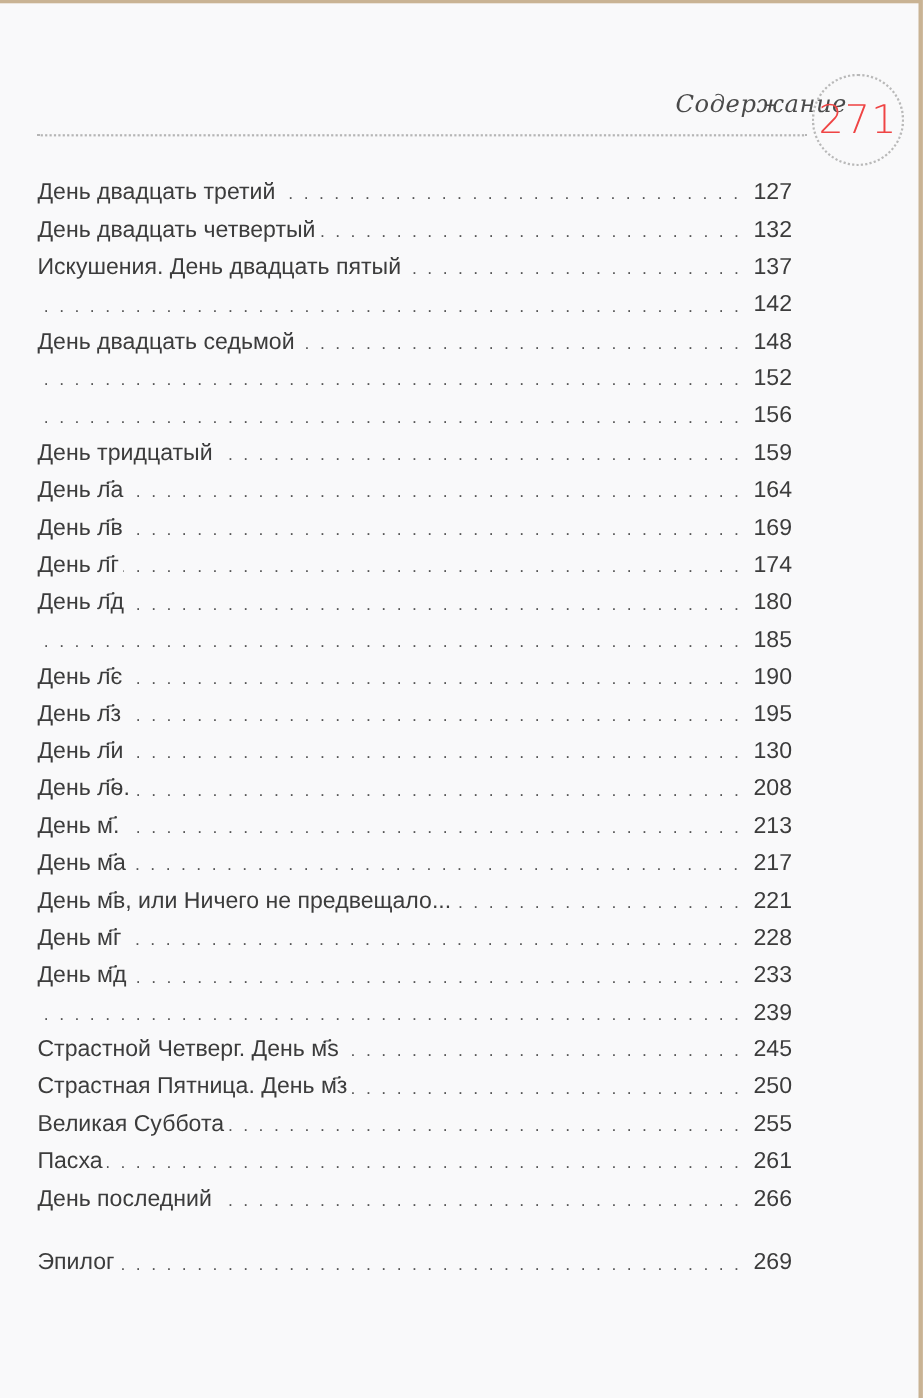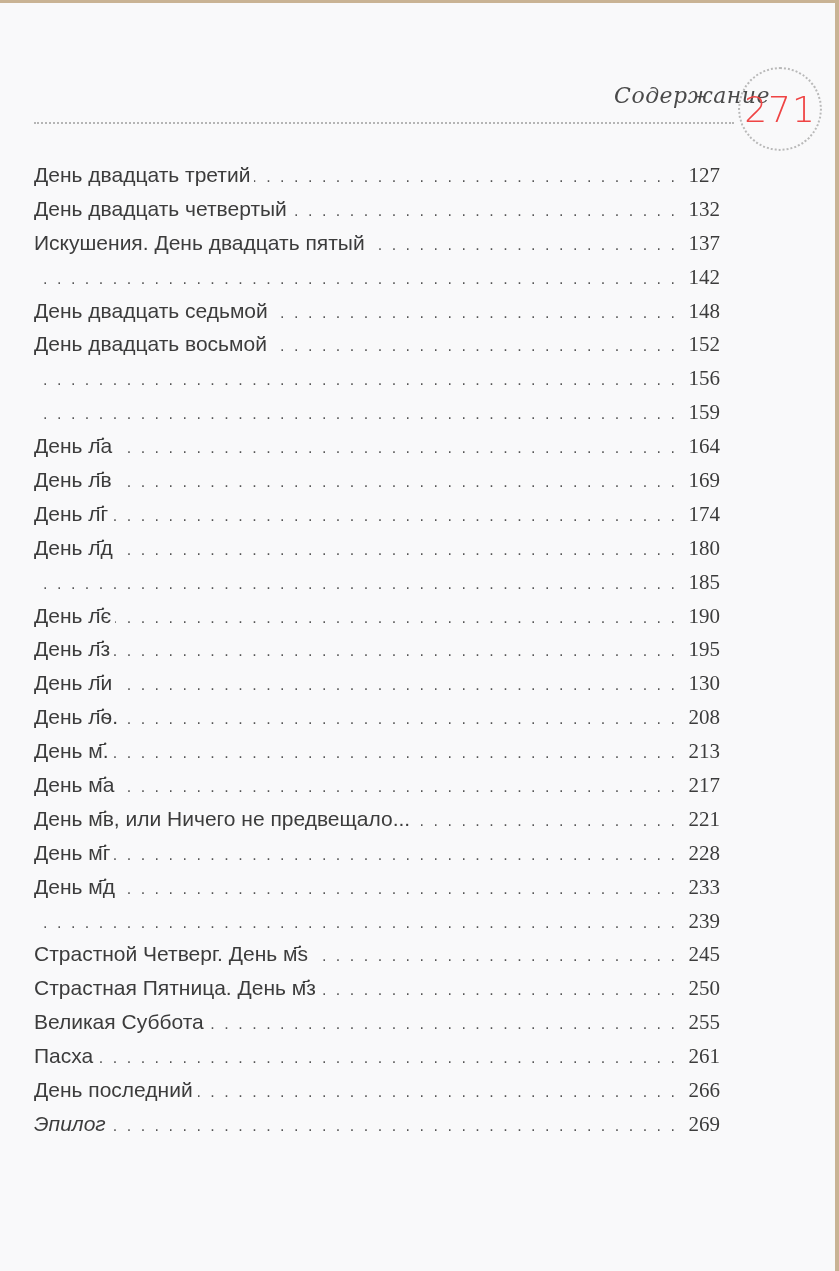--- a/index.html
+++ b/index.html
@@ -79,38 +79,37 @@
       height: 33.9px;
       font-size: 21px;
       color: #3c3c3c;
       line-height: 28px;
     }
     .toc-row .label {
       white-space: nowrap;
       padding-right: 4px;
     }
     .toc-row .label.italic {
-      font-style: italic;
+      margin-top: 24px;
     }
     .toc-row .leader {
       flex: 1 1 auto;
       overflow: hidden;
       white-space: nowrap;
       color: #555;
       letter-spacing: 9.5px;
       font-size: 16px;
       text-align: right;
       direction: rtl;
     }
     .toc-row .page-num {
       width: 48px;
       text-align: center;
       white-space: nowrap;
       padding-left: 4px;
-      font-family: Liberation Serif, serif;
     }
   </style>
 </head>
 <body>
 
 <div class="page">
   <div class="running-head">
     <span class="title">Содержание</span>
   </div>
   <div class="head-rule"></div>
@@ -137,29 +136,29 @@
     <li class="toc-row">
         <span class="leader">................................................................................</span>
         <span class="page-num">142</span>
       </li>
     <li class="toc-row">
         <span class="label">День двадцать седьмой</span>
         <span class="leader">................................................................................</span>
         <span class="page-num">148</span>
       </li>
     <li class="toc-row">
-        <span class="label">День двадцать восьмой</span>
         <span class="leader">................................................................................</span>
         <span class="page-num">152</span>
       </li>
     <li class="toc-row">
         <span class="leader">................................................................................</span>
         <span class="page-num">156</span>
       </li>
     <li class="toc-row">
+        <span class="label">День тридцатый</span>
         <span class="leader">................................................................................</span>
         <span class="page-num">159</span>
       </li>
     <li class="toc-row">
         <span class="label">День л҃а</span>
         <span class="leader">................................................................................</span>
         <span class="page-num">164</span>
       </li>
     <li class="toc-row">
         <span class="label">День л҃в</span>

